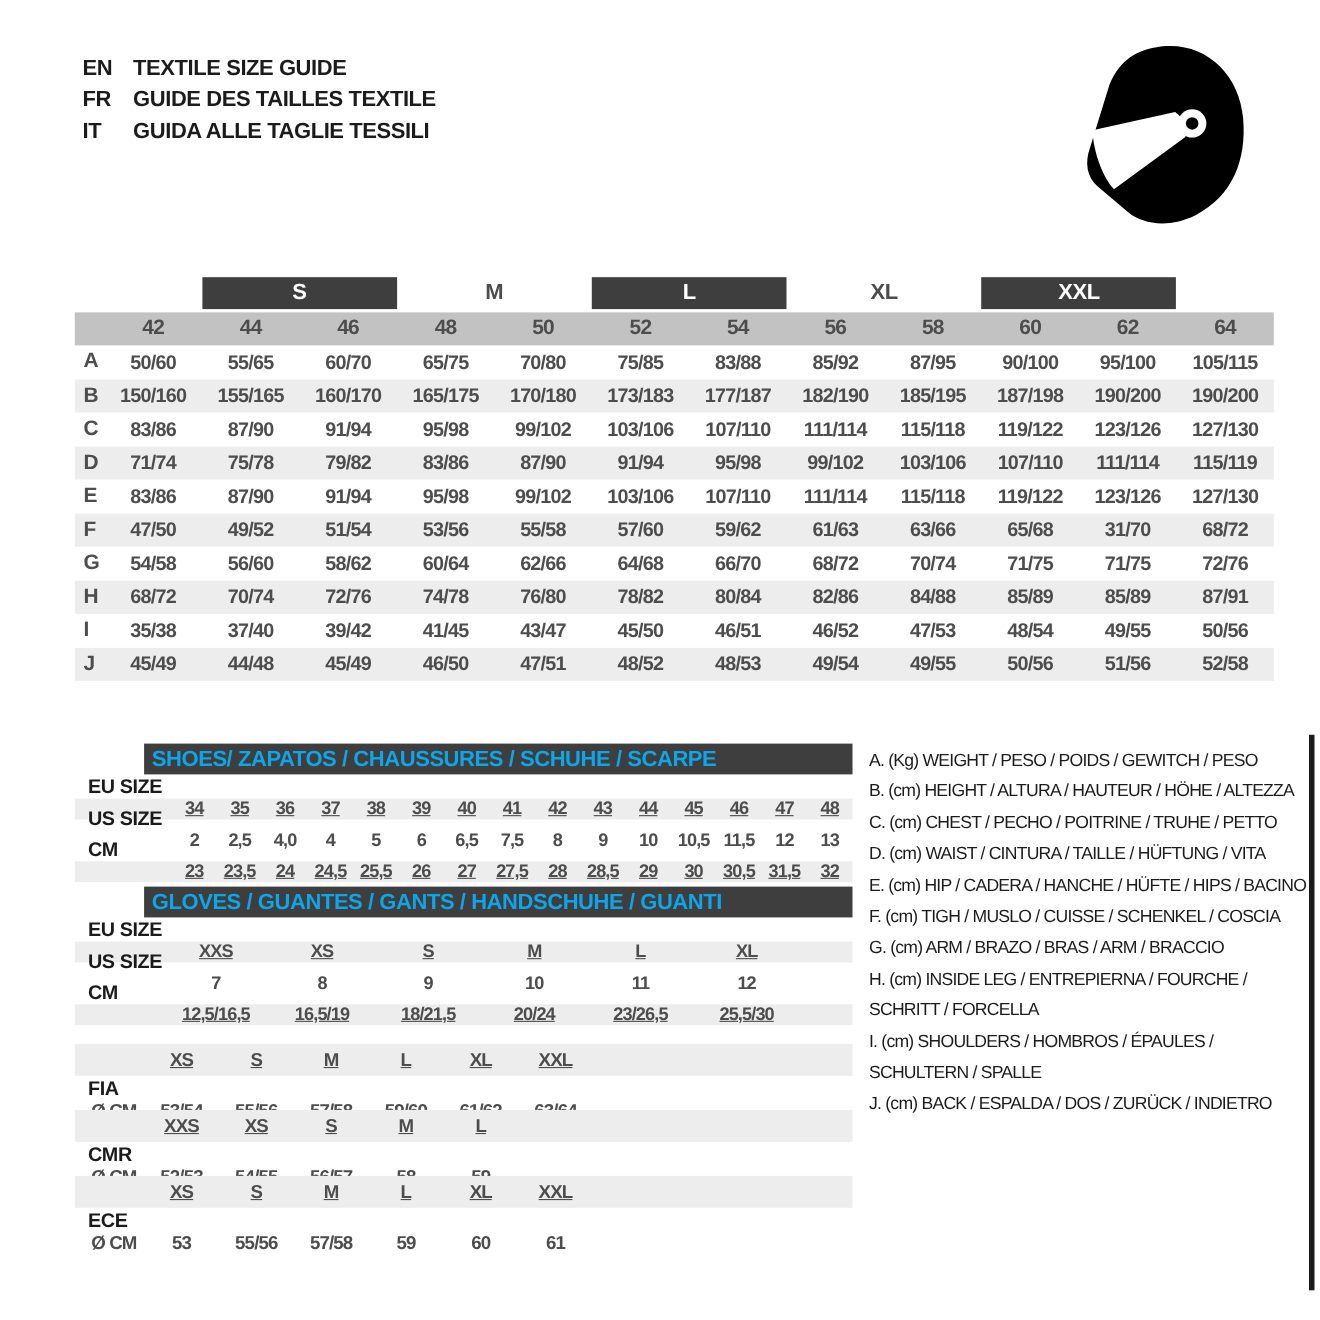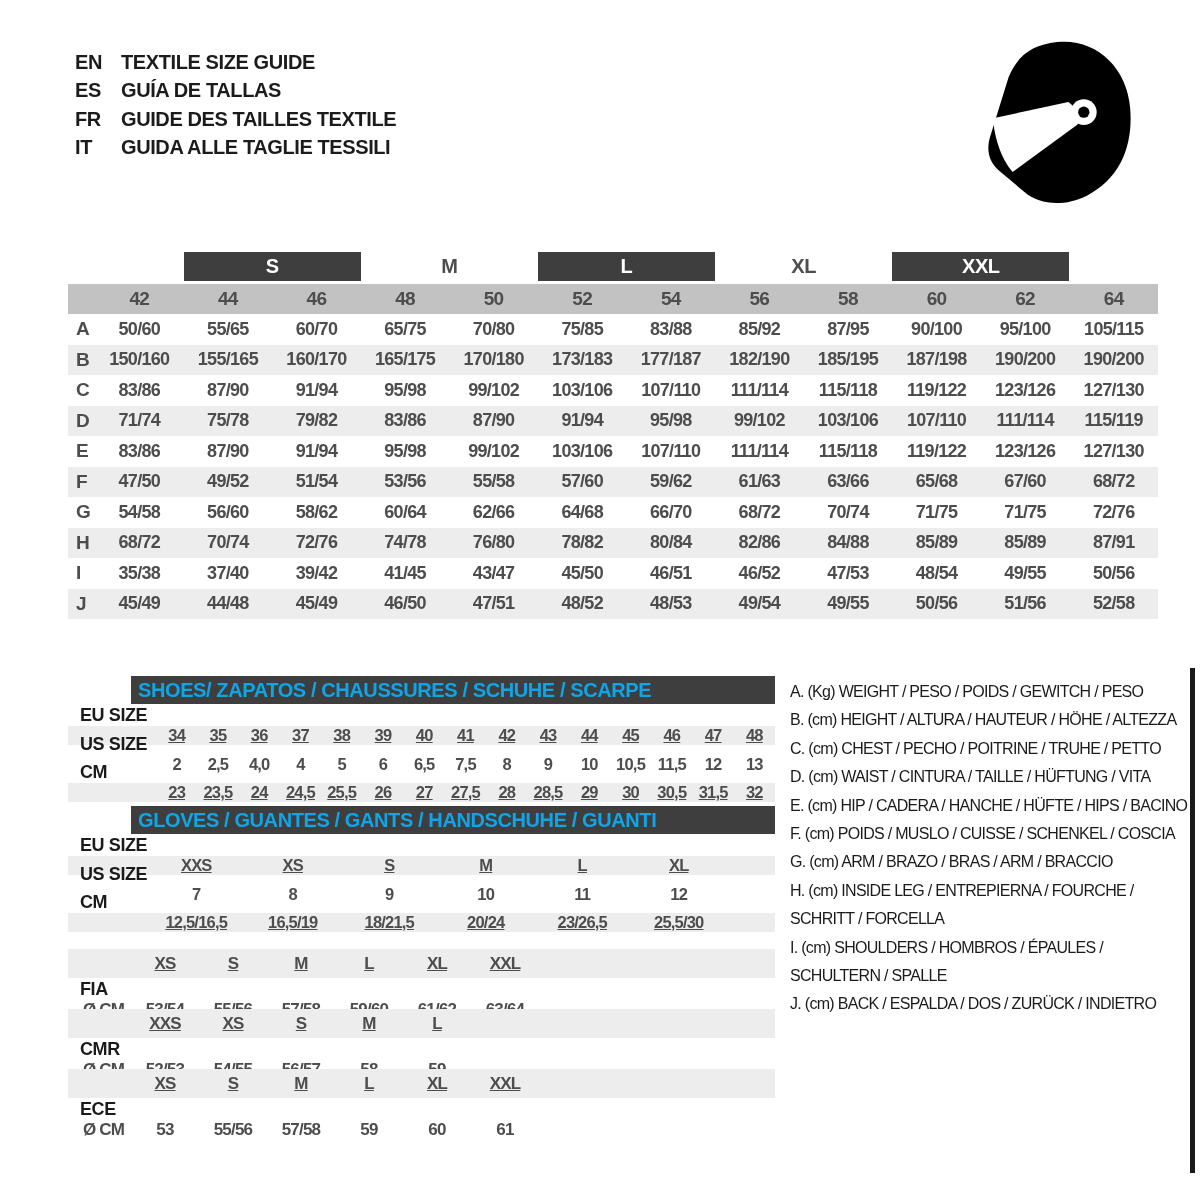--- a/index.html
+++ b/index.html
@@ -63,24 +63,20 @@
 <body>
 
 <div class="page">
 
   <div class="langs">
       <div class="lang-row">
         <span class="lang-code">EN</span>
         <span class="lang-label">TEXTILE SIZE GUIDE</span>
       </div>
       <div class="lang-row">
-        <span class="lang-code">ES</span>
-        <span class="lang-label">GUÍA DE TALLAS</span>
-      </div>
-      <div class="lang-row">
         <span class="lang-code">FR</span>
         <span class="lang-label">GUIDE DES TAILLES TEXTILE</span>
       </div>
       <div class="lang-row">
         <span class="lang-code">IT</span>
         <span class="lang-label">GUIDA ALLE TAGLIE TESSILI</span>
       </div>
     </div>
 
   <div class="helmet-logo">
@@ -195,21 +191,21 @@
         <div class="cell">47/50</div>
         <div class="cell">49/52</div>
         <div class="cell">51/54</div>
         <div class="cell">53/56</div>
         <div class="cell">55/58</div>
         <div class="cell">57/60</div>
         <div class="cell">59/62</div>
         <div class="cell">61/63</div>
         <div class="cell">63/66</div>
         <div class="cell">65/68</div>
-        <div class="cell">67/60</div>
+        <div class="cell">31/70</div>
         <div class="cell">68/72</div>
       </div>
       <div class="t-grid t-row">
         <div class="cell letter">G</div>
         <div class="cell">54/58</div>
         <div class="cell">56/60</div>
         <div class="cell">58/62</div>
         <div class="cell">60/64</div>
         <div class="cell">62/66</div>
         <div class="cell">64/68</div>
@@ -440,21 +436,21 @@
         </div>
       </div>
     </div>
 
   <div class="legend">
       <div class="legend-line">A. (Kg) WEIGHT / PESO / POIDS / GEWITCH / PESO</div>
       <div class="legend-line">B. (cm) HEIGHT / ALTURA / HAUTEUR / HÖHE / ALTEZZA</div>
       <div class="legend-line">C. (cm) CHEST / PECHO / POITRINE / TRUHE / PETTO</div>
       <div class="legend-line">D. (cm) WAIST / CINTURA / TAILLE / HÜFTUNG / VITA</div>
       <div class="legend-line">E. (cm) HIP / CADERA / HANCHE / HÜFTE / HIPS / BACINO</div>
-      <div class="legend-line">F. (cm) POIDS / MUSLO / CUISSE / SCHENKEL / COSCIA</div>
+      <div class="legend-line">F. (cm) TIGH / MUSLO / CUISSE / SCHENKEL / COSCIA</div>
       <div class="legend-line">G. (cm) ARM / BRAZO / BRAS / ARM / BRACCIO</div>
       <div class="legend-line">H. (cm) INSIDE LEG / ENTREPIERNA / FOURCHE /</div>
       <div class="legend-line">SCHRITT / FORCELLA</div>
       <div class="legend-line">I. (cm) SHOULDERS / HOMBROS / ÉPAULES /</div>
       <div class="legend-line">SCHULTERN / SPALLE</div>
       <div class="legend-line">J. (cm) BACK / ESPALDA / DOS / ZURÜCK / INDIETRO</div>
     </div>
 
   <div class="vline"></div>
 

